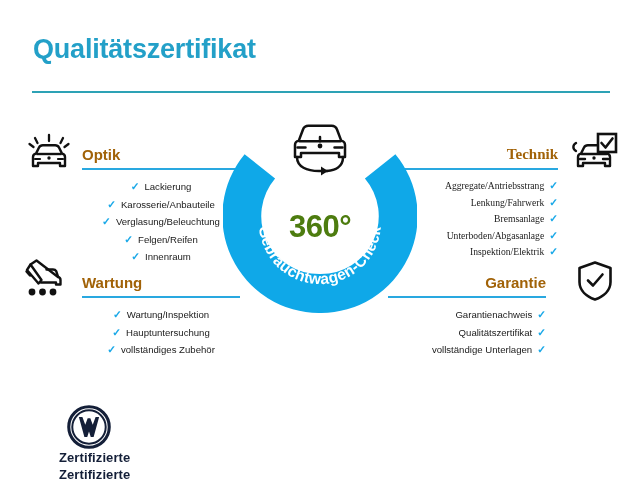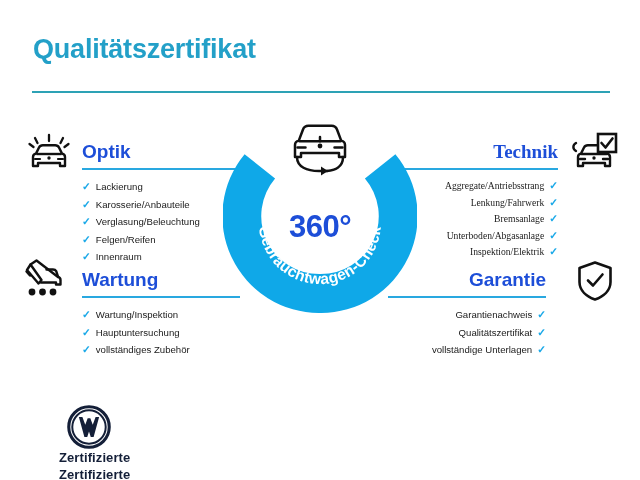--- a/index.html
+++ b/index.html
@@ -23,31 +23,31 @@
   .title-rule{
     position:absolute;left:32px;top:91px;
     width:578px;height:2px;background:#2da2b5;
   }
 
   
   .block{position:absolute;}
   .block-head{position:relative;height:30px;}
   .head-label{
     position:absolute;bottom:7px;
-    font-size:19px;font-weight:bold;color:#1d4ed8;
+    font-size:15px;font-weight:bold;color:#a16207;
     white-space:nowrap;
   }
   .head-rule{
     position:absolute;bottom:0;height:2px;background:#29a8e0;
   }
 
   
   .left .head-label{left:0;}
   .left .head-rule{left:0;right:0;}
-  .left .item{ text-align:left; }
+  .left .item{ text-align:center; }
   
   .right .head-label{right:0;}
   .right .head-rule{left:0;right:0;}
   .right .item{ text-align:right; }
 
   .items{margin-top:8px;}
   .item{
     font-size:9.6px;color:#1a1a1a;
     line-height:16.5px;white-space:nowrap;
   }
@@ -69,21 +69,21 @@
 
   
   .badge{
     position:absolute;left:223px;top:119px;
     width:194px;height:194px;
   }
   .badge svg{display:block;}
   .badge-360{
     position:absolute;left:0;top:0;width:194px;height:194px;
     display:flex;align-items:center;justify-content:center;
-    font-size:31px;font-weight:bold;color:#1d4ed8;
+    font-size:31px;font-weight:bold;color:#4d7c0f;
     letter-spacing:-0.5px;
     pointer-events:none;
     padding-top:22px;box-sizing:border-box;
   }
 
   
   .footer{position:absolute;left:47px;top:405px;display:flex;align-items:center;flex-direction:column;}
   .vw-mark{width:44px;height:44px;flex:0 0 auto;}
   .vw-text{
     margin-left:12px;

